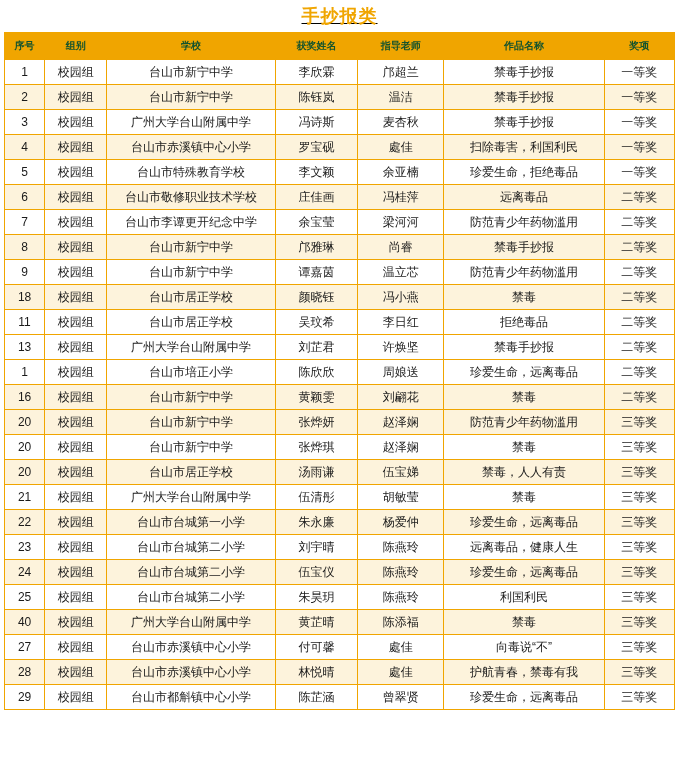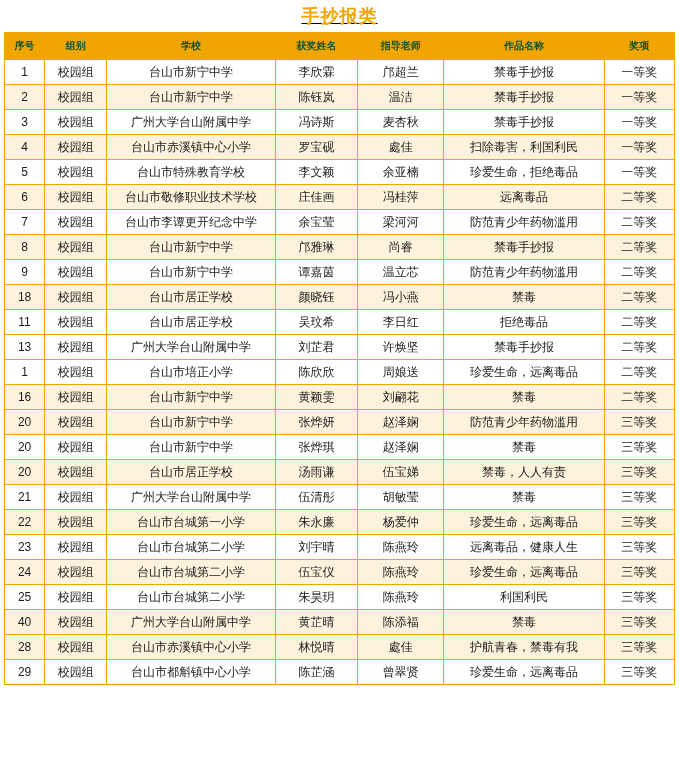--- a/index.html
+++ b/index.html
@@ -306,20 +306,29 @@
         </tr>
         <tr class="row-even">
           <td>40</td>
           <td>校园组</td>
           <td>广州大学台山附属中学</td>
           <td>黄芷晴</td>
           <td>陈添福</td>
           <td>禁毒</td>
           <td>三等奖</td>
         </tr>
+        <tr class="row-odd">
+          <td>27</td>
+          <td>校园组</td>
+          <td>台山市赤溪镇中心小学</td>
+          <td>付可馨</td>
+          <td>處佳</td>
+          <td>向毒说“不”</td>
+          <td>三等奖</td>
+        </tr>
         <tr class="row-even">
           <td>28</td>
           <td>校园组</td>
           <td>台山市赤溪镇中心小学</td>
           <td>林悦晴</td>
           <td>處佳</td>
           <td>护航青春，禁毒有我</td>
           <td>三等奖</td>
         </tr>
         <tr class="row-odd">

